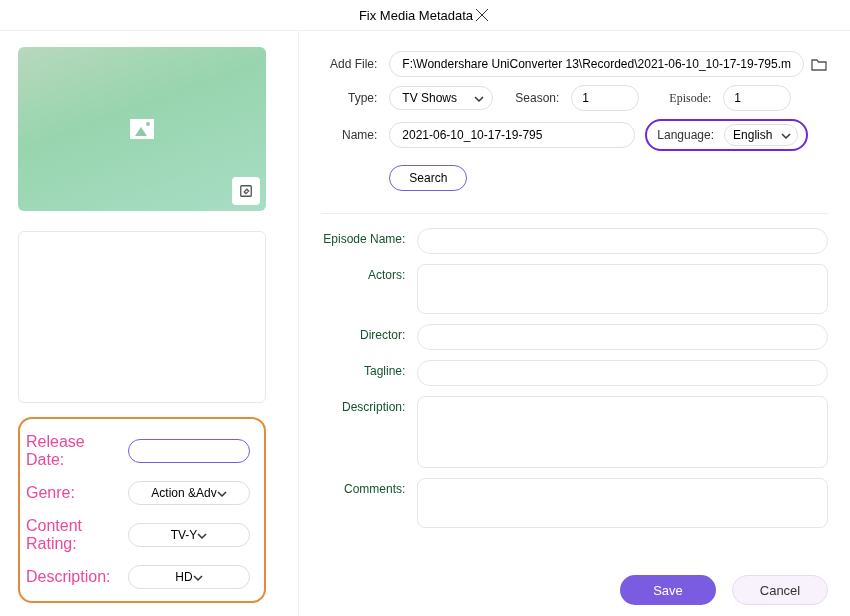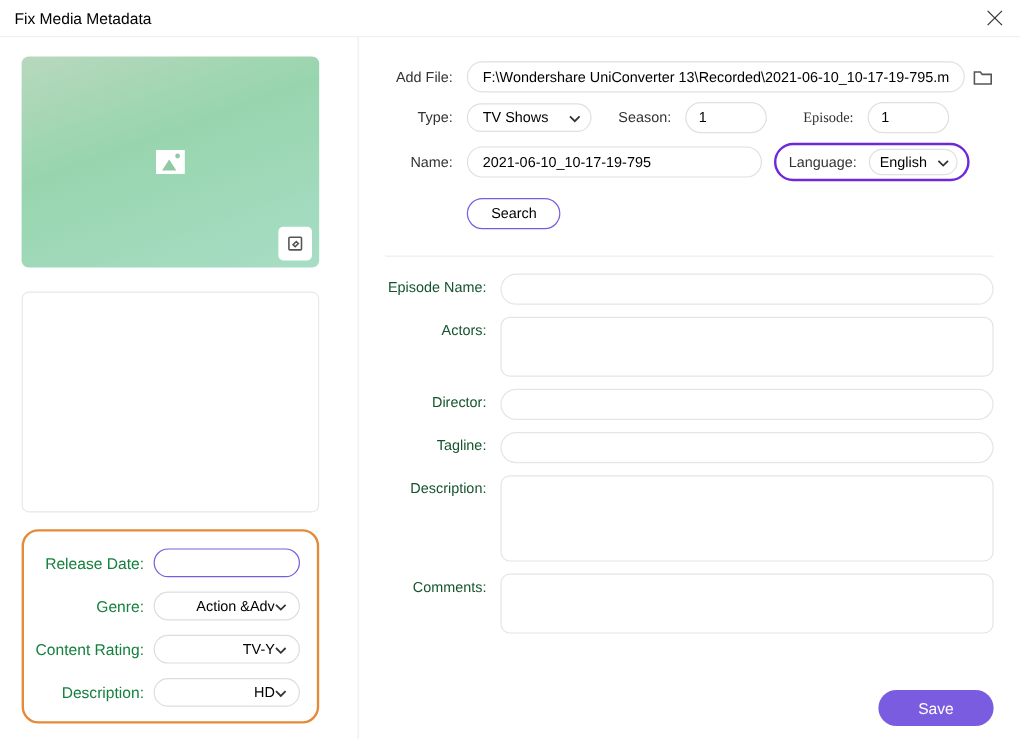--- a/index.html
+++ b/index.html
@@ -1,39 +1,39 @@
 <!DOCTYPE html>
 <html><head>
   <meta charset="utf-8">
   <style>
     * { box-sizing: border-box; margin: 0; padding: 0; font-family: Arial, sans-serif; }
     body { width: 850px; height: 616px; background: #fff; overflow: hidden; position: relative; }
 
-    .titlebar { display:flex; justify-content:space-between; align-items:center; padding:6px 12px; font-size:13px; border-bottom: 1px solid #f0f0f0; }
+    .titlebar { display:flex; justify-content:center; align-items:center; padding:6px 0; font-size:13px; border-bottom: 1px solid #f0f0f0; }
     .close-x { width:18px; height:18px; cursor:pointer; display:flex; align-items:center; justify-content:center; }
     .close-x svg { width:14px; height:14px; stroke:#333; }
 
     .content { display:flex; height: calc(100% - 28px); }
     .left-panel { width:300px; padding:16px 18px; border-right:1px solid #eee; display:flex; flex-direction:column; }
     .right-panel { flex:1; padding:20px 22px 14px 22px; display:flex; flex-direction:column; }
 
     .thumb { width:248px; height:190px; border-radius:6px; background: linear-gradient(160deg,#b8d8bd 0%,#98d5ae 40%,#a7ddc5 100%); position:relative; display:flex; align-items:center; justify-content:center; }
     .thumb-icon { width:24px; height:20px; background:#fff; position:relative; }
     .thumb-icon::after { content:''; position:absolute; width:0; height:0; border-left:6px solid transparent; border-right:6px solid transparent; border-bottom:9px solid #8fc9a5; bottom:3px; left:5px; }
     .thumb-icon::before { content:''; position:absolute; width:4px; height:4px; border-radius:50%; background:#8fc9a5; top:3px; right:4px; }
     .edit-btn { position:absolute; bottom:6px; right:6px; width:28px; height:28px; border-radius:4px; background:#fff; display:flex; align-items:center; justify-content:center; cursor:pointer; }
     .edit-btn svg { width:14px; height:14px; stroke:#555; fill:none; stroke-width:1.5; }
 
     .blank-box { width:248px; height:198px; border:1px solid #e8e8e8; border-radius:6px; margin-top:20px; }
 
     .left-meta { margin-top:14px; border:2px solid #e38b3a; border-radius:14px; padding:14px 14px 12px 6px; width:248px; }
     .meta-row { display:flex; align-items:center; margin-bottom:12px; }
     .meta-row:last-child { margin-bottom:0; }
-    .meta-label { width:102px; text-align:right; font-size:13px; color:#15803d; padding-right:8px; }
-    .meta-input { flex:1; height:24px; border:1px solid #ddd; border-radius:12px; font-size:12px; padding:0 10px; position:relative; display:flex; align-items:center; justify-content:flex-end; background:#fff; cursor:pointer; }
+    .meta-label { width:102px; text-align:left; font-size:16px; color:#ec4899; padding-right:8px; }
+    .meta-input { flex:1; height:24px; border:1px solid #ddd; border-radius:12px; font-size:12px; padding:0 10px; position:relative; display:flex; align-items:center; justify-content:center; background:#fff; cursor:pointer; }
     .meta-input.highlight { border:1.5px solid #7a5ce0; }
     .chev { width:10px; height:10px; }
     .chev svg { width:10px; height:10px; stroke:#333; stroke-width:1.5; fill:none; }
 
     .top-fields { }
     .field-row { display:flex; align-items:center; margin-bottom:8px; font-size:12px; }
     .flabel { width:68px; text-align:right; padding-right:12px; color:#333; }
     .ftext { flex:1; height:26px; border:1px solid #e0e0e0; border-radius:13px; padding:0 12px; font-size:12px; display:flex; align-items:center; background:#fff; overflow:hidden; white-space:nowrap; }
     .ftext.input { cursor:text; }
     .fsmall { width:68px; height:26px; border:1px solid #e0e0e0; border-radius:13px; padding:0 10px; font-size:12px; display:flex; align-items:center; background:#fff; }
@@ -202,15 +202,18 @@
     </div>
     <div class="detail-row">
       <span class="dlabel">Comments:</span>
       <div class="dinput multi"><span></span></div>
     </div>
 
     <div class="footer">
       <div class="btn btn-save">
           <span>Save</span>
         </div>
+      <div class="btn btn-cancel">
+          <span>Cancel</span>
+        </div>
     </div>
   </div>
 </div>
 
 </body></html>

